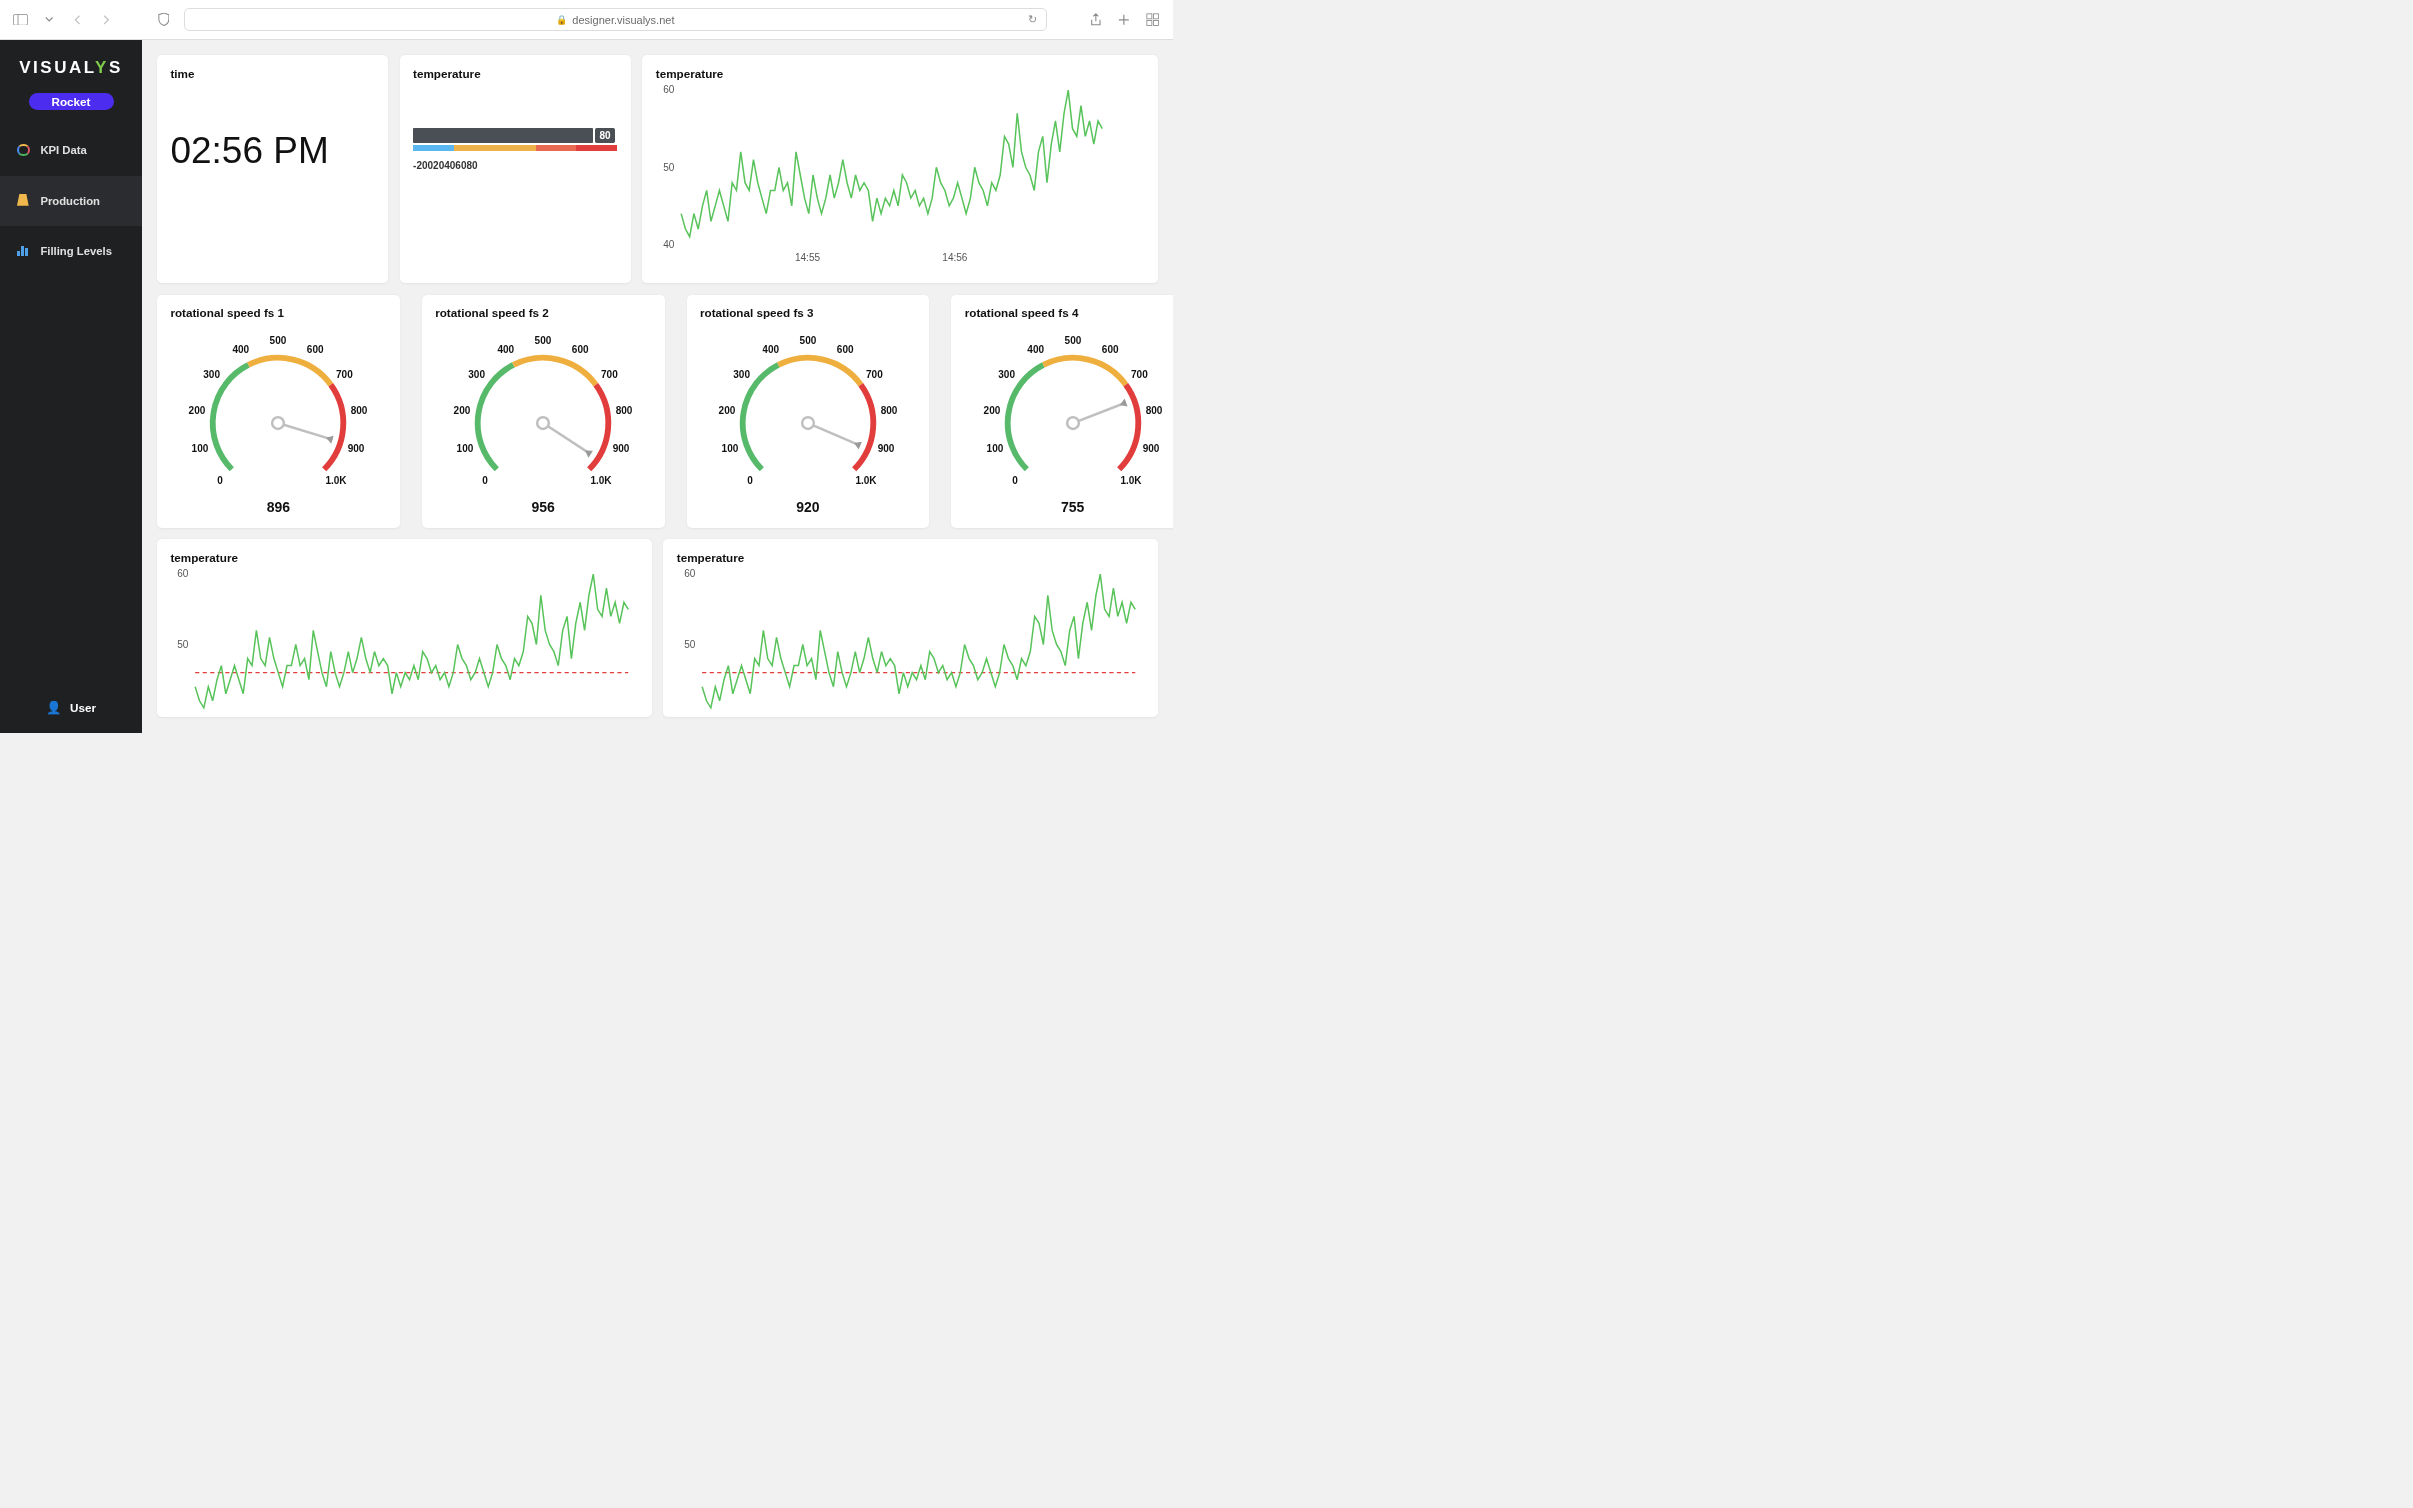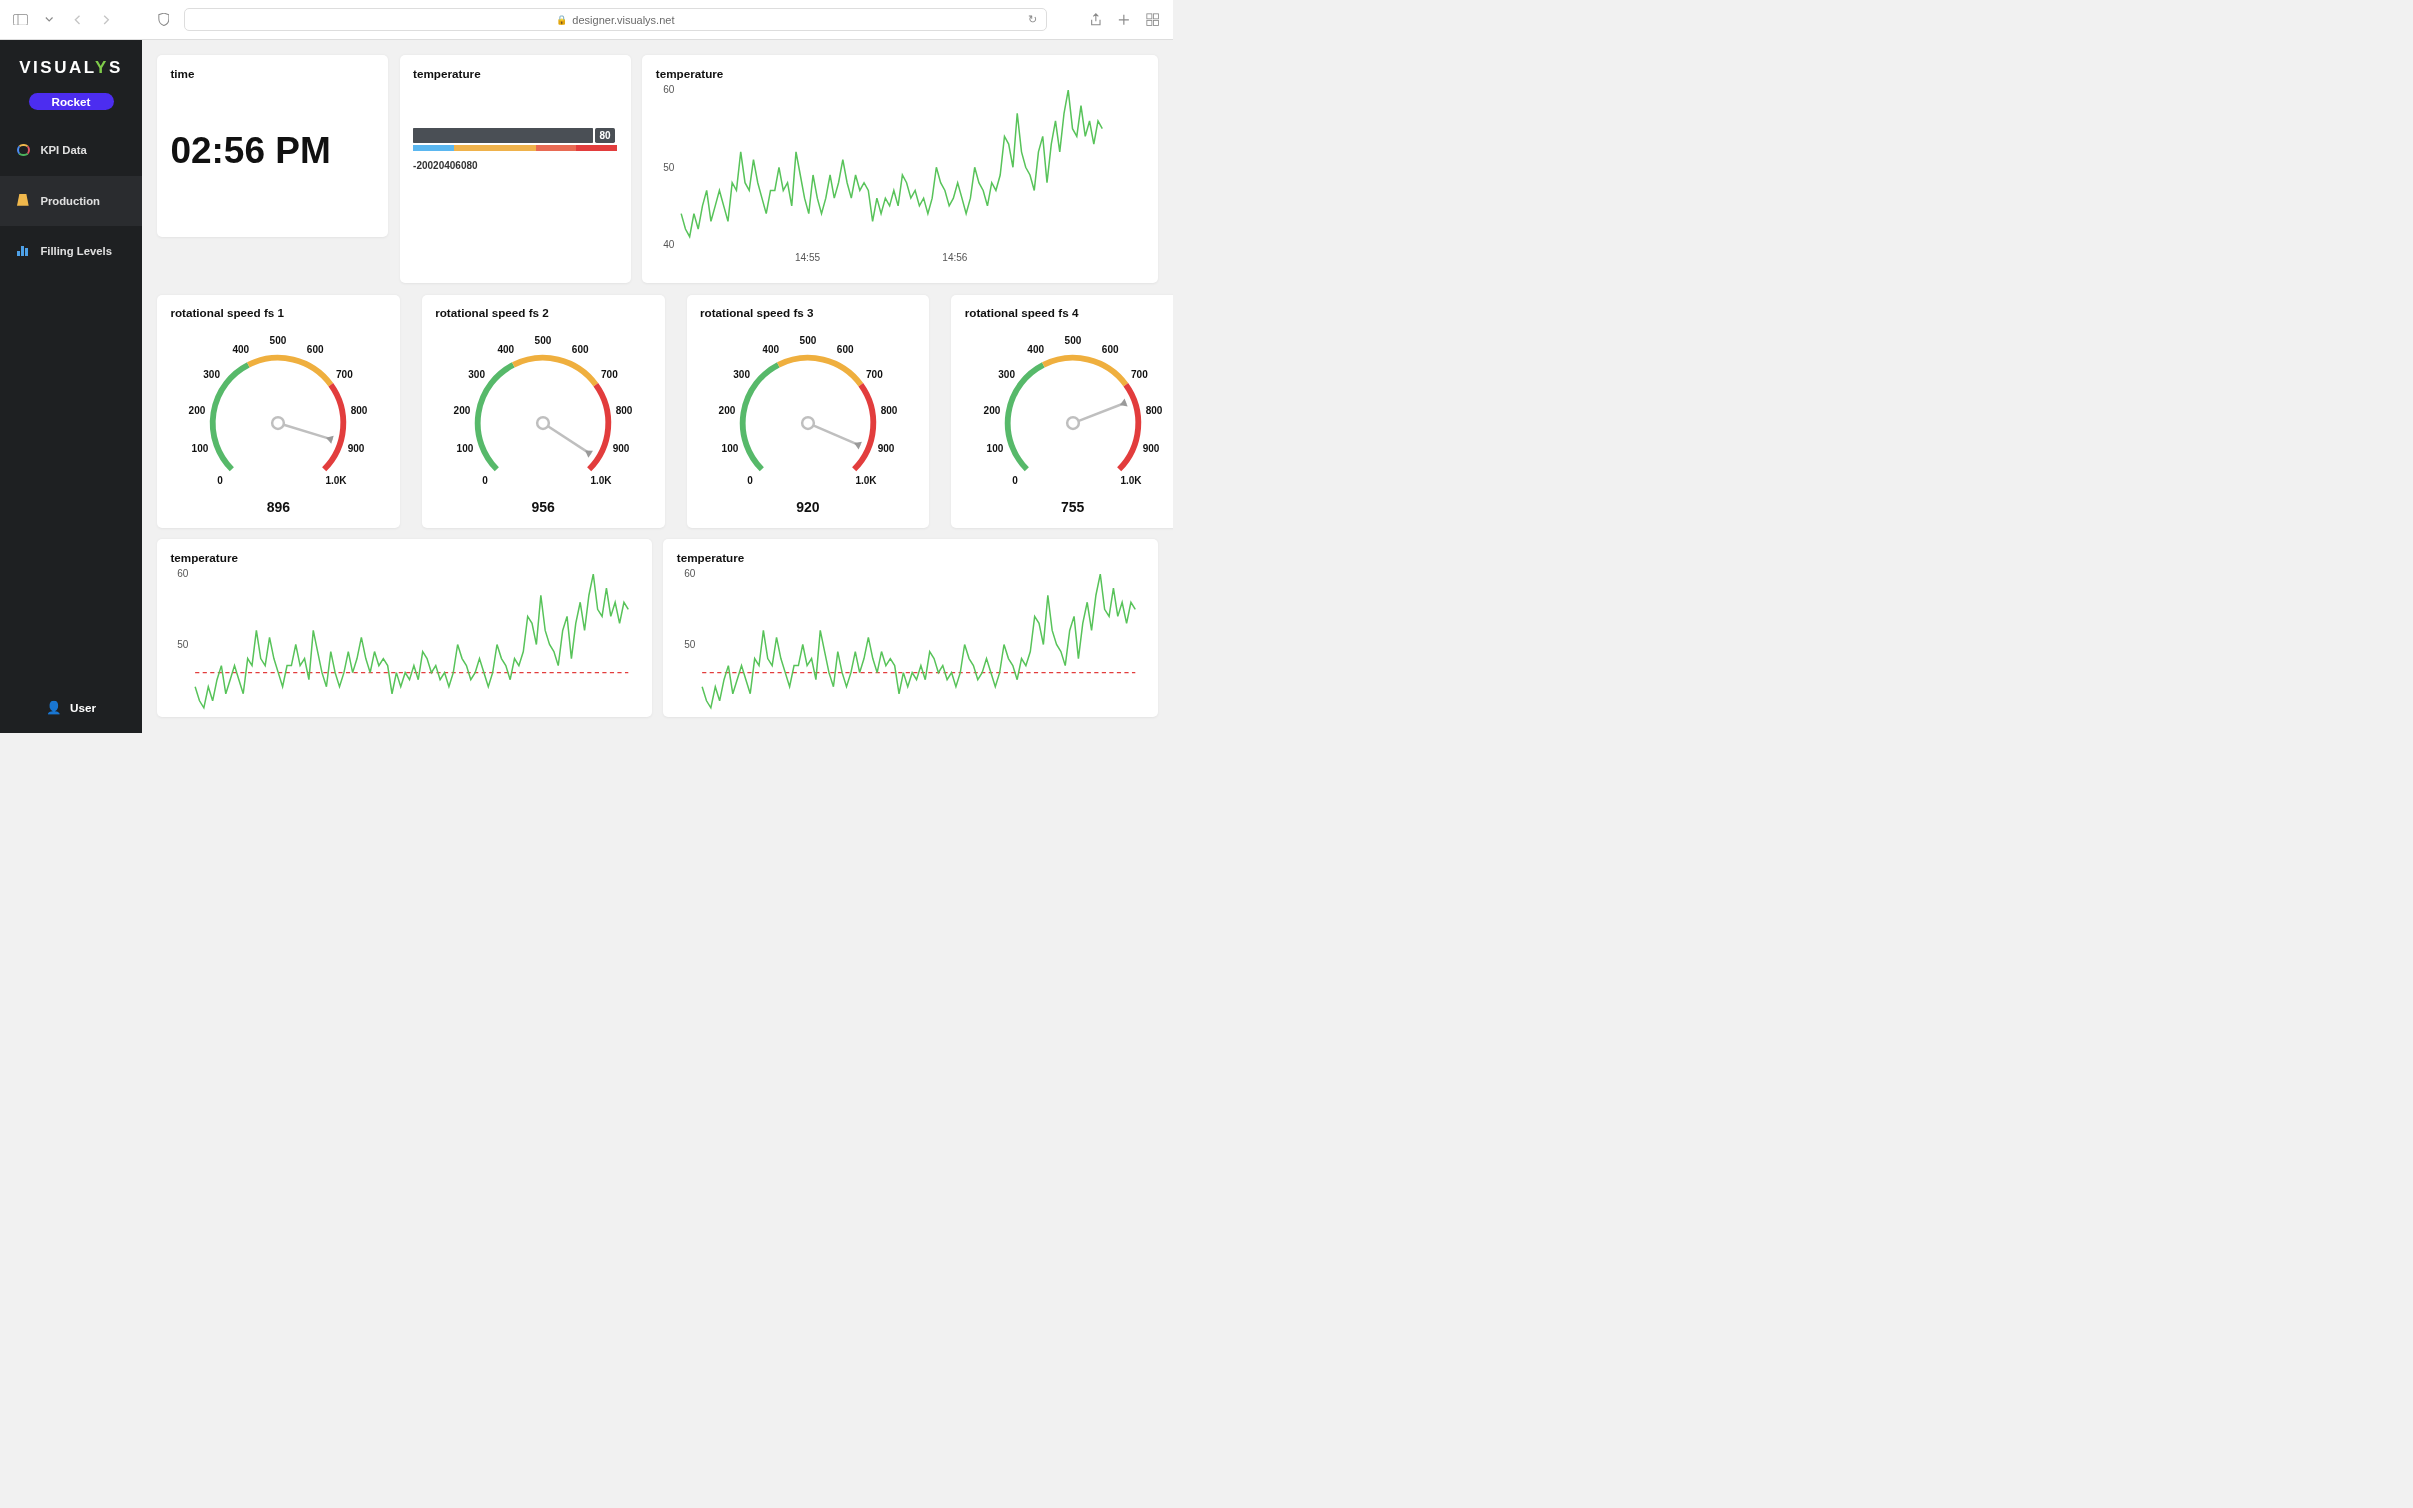--- a/index.html
+++ b/index.html
@@ -24,22 +24,22 @@
   .nav-item .ic{width:13.4px;height:13.4px;display:inline-block}
   .sidebar .bottom{margin-top:auto;border-top:0;padding:18.4px 0}
   .user{display:flex;align-items:center;justify-content:center;gap:8.4px;font-size:11.7px;font-weight:600;color:#fff}
   .user .emoji{font-size:12.6px}
   
   .main{flex:1;padding:15px;overflow:hidden}
   .grid{display:grid;grid-template-columns:231px 231px 1fr;gap:11.7px}
   .card{background:#fff;border-radius:5px;box-shadow:0 0.8px 2.5px rgba(0,0,0,.06);padding:11.7px 13.4px}
   .card h4{font-size:11.7px;font-weight:700;color:#111;margin-bottom:5px}
   
-  .time-big{font-size:37px;font-weight:700;color:#111;margin-top:50px}
-  .card.time{height:182px}
+  .time-big{font-size:37px;font-weight:400;color:#111;margin-top:50px}
+  .card.time{height:228px}
   
   .card.temp-bullet{height:228px}
   .bullet{position:relative;margin-top:65px}
   .bullet .track{position:relative;height:6.7px;border-radius:0.8px;display:flex}
   .bullet .seg{height:6.7px}
   .bullet .bar{position:absolute;left:0;top:-17px;height:15px;background:#4a4f55;border-radius:0.8px}
   .bullet .badge{position:absolute;top:-17px;height:15px;background:#4a4f55;color:#fff;font-size:10px;font-weight:600;display:flex;align-items:center;padding:0 4.2px;border-radius:1.7px}
   .bullet .ticks{display:flex;justify-content:flex-start;font-size:10px;color:#333;margin-top:8.4px;font-weight:600}
   
   .card.temp-line{height:228px}

